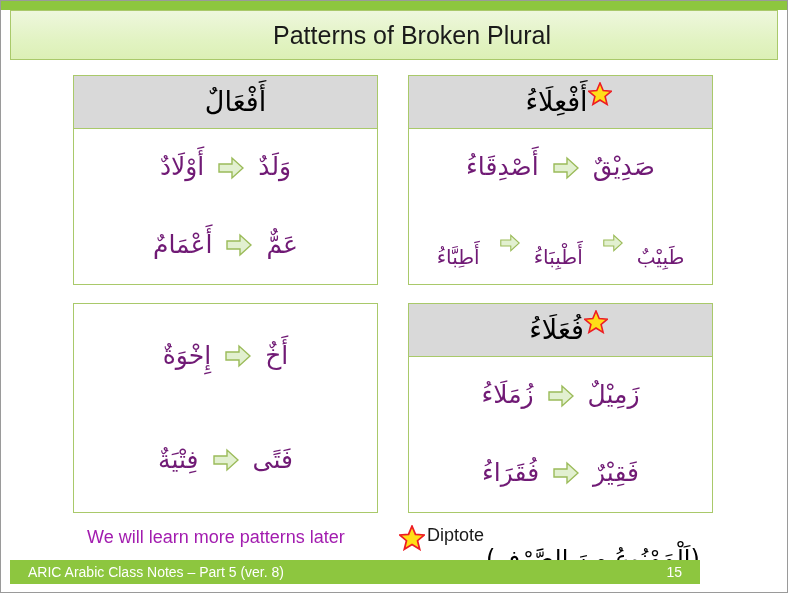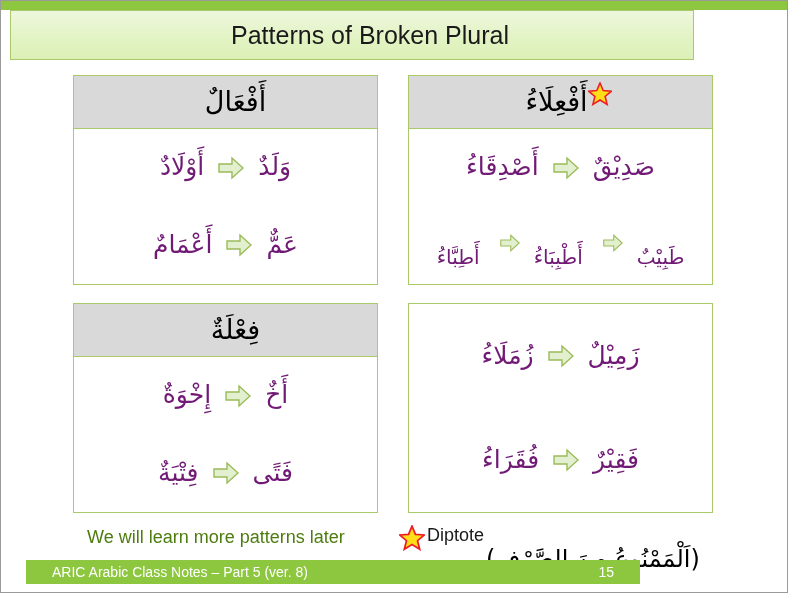--- a/index.html
+++ b/index.html
@@ -25,21 +25,21 @@
     left: 0; top: 0;
     width: 788px;
     height: 9px;
     background: #8dc63f;
   }
   
   .title-bar {
     position: absolute;
     left: 9px;
     top: 9px;
-    width: 684px;
+    width: 768px;
     height: 50px;
     box-sizing: border-box;
     border: 1px solid #a9c96a;
     background: linear-gradient(to bottom, #eef7dd 0%, #e2f3c3 60%, #dcf0b6 100%);
     display: flex;
     align-items: center;
     justify-content: center;
     padding-left: 36px;
   }
   .title-text {
@@ -128,21 +128,21 @@
     display: inline-block;
   }
   .arrow svg { display: block; }
 
   
   .note-left {
     position: absolute;
     left: 86px;
     top: 526px;
     font-size: 18px;
-    color: #4d7c0f;
+    color: #a21caf;
     white-space: nowrap;
   }
   .note-right {
     position: absolute;
     left: 398px;
     top: 524px;
     display: flex;
     gap: 2px;
     white-space: nowrap;
   }
@@ -156,29 +156,28 @@
     direction: rtl;
     color: #000;
     margin-top: 20px;
   }
 
   
   .status-bar {
     position: absolute;
     left: 9px;
     bottom: 8px;
-    width: 614px;
+    width: 690px;
     height: 24px;
     background: #8dc63f;
     display: flex;
     align-items: center;
     justify-content: space-between;
-    padding: 0 26px;
-    box-sizing: border-box;
-    margin-left: 16px;
+    padding: 0 18px;
+    box-sizing: border-box;
   }
   .status-left, .status-right {
     color: #ffffff;
     font-size: 14px;
   }
 </style>
 </head>
 <body>
 
 <div class="slide">
@@ -248,46 +247,51 @@
             <svg width="20" height="20" viewBox="0 0 26 24">
                 <polygon points="1,8 14,8 14,2 25,12 14,22 14,16 1,16" fill="#e2f0d0" stroke="#9bbb59" stroke-width="1.4"></polygon>
               </svg>
           </span>
           <span class="word small">أَطِبَّاءُ</span>
         </div>
       </div>
     </div>
 
     <div class="ptable">
+      <div class="ptable-body">
+        <div class="prow">
+          <span class="word">أَخٌ</span>
+          <span class="arrow">
+            <svg width="26" height="24" viewBox="0 0 26 24">
+                <polygon points="1,8 14,8 14,2 25,12 14,22 14,16 1,16" fill="#e2f0d0" stroke="#9bbb59" stroke-width="1.4"></polygon>
+              </svg>
+          </span>
+          <span class="word">إِخْوَةٌ</span>
+        </div>
+        <div class="prow">
+          <span class="word">فَتًى</span>
+          <span class="arrow">
+            <svg width="26" height="24" viewBox="0 0 26 24">
+                <polygon points="1,8 14,8 14,2 25,12 14,22 14,16 1,16" fill="#e2f0d0" stroke="#9bbb59" stroke-width="1.4"></polygon>
+              </svg>
+          </span>
+          <span class="word">فِتْيَةٌ</span>
+        </div>
+      </div>
+    </div>
+
+    <div class="ptable">
       <div class="ptable-head">
-        <span class="head-arabic">فِعْلَةٌ</span>
-      </div>
-      <div class="ptable-body">
-        <div class="prow">
-          <span class="word">أَخٌ</span>
-          <span class="arrow">
-            <svg width="26" height="24" viewBox="0 0 26 24">
-                <polygon points="1,8 14,8 14,2 25,12 14,22 14,16 1,16" fill="#e2f0d0" stroke="#9bbb59" stroke-width="1.4"></polygon>
-              </svg>
-          </span>
-          <span class="word">إِخْوَةٌ</span>
-        </div>
-        <div class="prow">
-          <span class="word">فَتًى</span>
-          <span class="arrow">
-            <svg width="26" height="24" viewBox="0 0 26 24">
-                <polygon points="1,8 14,8 14,2 25,12 14,22 14,16 1,16" fill="#e2f0d0" stroke="#9bbb59" stroke-width="1.4"></polygon>
-              </svg>
-          </span>
-          <span class="word">فِتْيَةٌ</span>
-        </div>
-      </div>
-    </div>
-
-    <div class="ptable">
+        <span class="head-arabic">فُعَلَاءُ</span>
+        <span class="head-star">
+          <svg width="24" height="24" viewBox="0 0 24 24">
+              <polygon points="12,1 15.2,8.6 23.4,9.2 17.1,14.5 19.1,22.4 12,18 4.9,22.4 6.9,14.5 0.6,9.2 8.8,8.6" fill="#ffde17" stroke="#ed1c24" stroke-width="1.6"></polygon>
+            </svg>
+        </span>
+      </div>
       <div class="ptable-body">
         <div class="prow">
           <span class="word">زَمِيْلٌ</span>
           <span class="arrow">
             <svg width="26" height="24" viewBox="0 0 26 24">
                 <polygon points="1,8 14,8 14,2 25,12 14,22 14,16 1,16" fill="#e2f0d0" stroke="#9bbb59" stroke-width="1.4"></polygon>
               </svg>
           </span>
           <span class="word">زُمَلَاءُ</span>
         </div>

